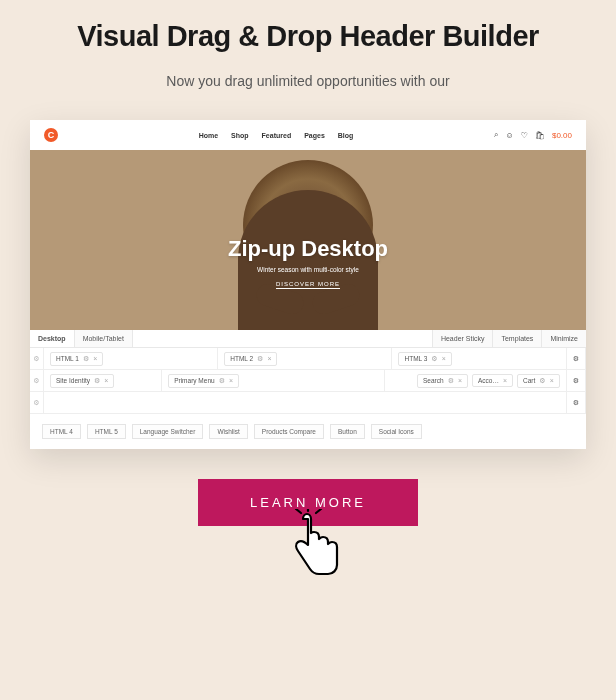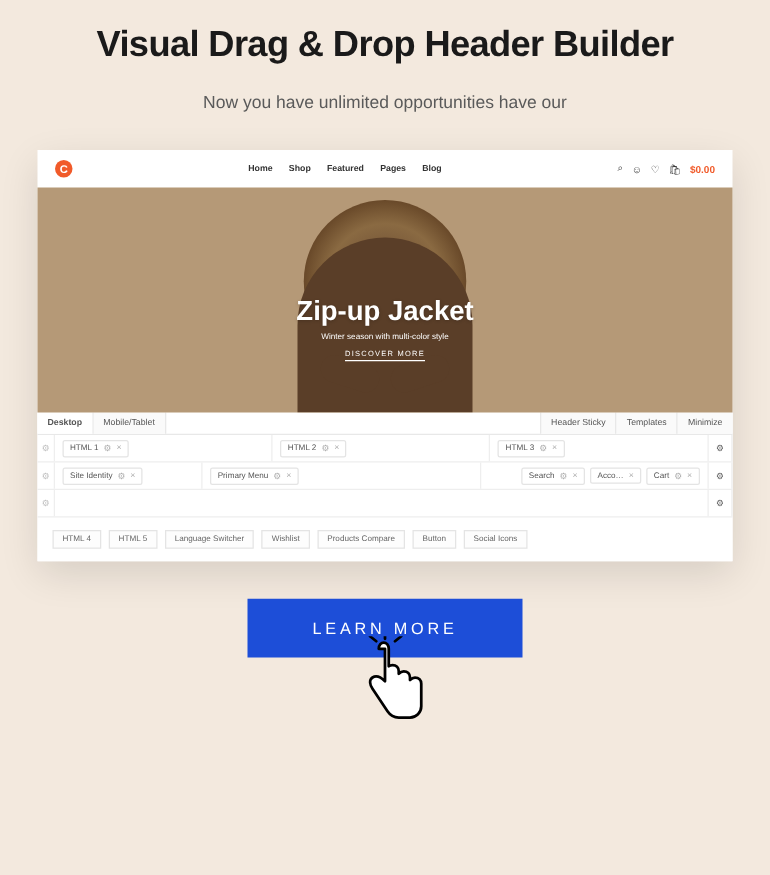--- a/index.html
+++ b/index.html
@@ -52,21 +52,21 @@
     flex: 1;
     display: flex;
     justify-content: center;
     gap: 13px;
   }
   .main-menu span { font-weight: 600; cursor: pointer; }
   .header-icons {
     display: flex; gap: 7px; align-items: center;
     font-size: 8px; color: #333;
   }
-  .header-icons .price { color: #f15a29; font-weight: 700; text-align: center; }
+  .header-icons .price { color: #f15a29; font-weight: 400; text-align: center; }
   
   .hero {
     height: 180px;
     background: #b59977;
     position: relative;
     display: flex;
     flex-direction: column;
     align-items: center;
     justify-content: center;
     color: #fff;
@@ -173,42 +173,42 @@
   .palette {
     display: flex;
     gap: 6px;
     padding: 10px 12px;
     flex-wrap: wrap;
   }
   .pal { padding: 3px 7px; border: 1px solid #e4e4e4; font-size: 6.5px; color: #666; background: #fdfdfd; cursor: grab; }
   
   .cta-wrap { position: relative; margin-top: 30px; display: flex; flex-direction: column; align-items: center; }
   .cta-btn {
-    background: #1d4ed8;
+    background: #be185d;
     color: #fff;
     padding: 16px 52px;
     font-size: 13px;
     letter-spacing: 3px;
     font-weight: 500;
     border: none;
     cursor: pointer;
   }
   .pointer-hand {
     position: absolute;
     top: 30px;
     left: 50%;
     transform: translateX(-40%);
   }
 </style>
 </head>
 <body>
 
 <h1 class="page-title">Visual Drag &amp; Drop Header Builder</h1>
 <p class="page-subtitle">
-  <span>Now you have unlimited opportunities have our</span><br>
+  <span>Now you drag unlimited opportunities with our</span><br>
 </p>
 
 <div class="preview-card">
 
   <div class="site-header">
     <div class="logo-circle">C</div>
     <div class="main-menu">
       <span>Home</span>
       <span>Shop</span>
       <span>Featured</span>
@@ -227,21 +227,21 @@
   <div class="hero">
     <div class="lion-mane"></div>
     <div class="lion-face">
       <div class="lion-eye l"></div>
         <div class="lion-eye r"></div>
         <div class="lion-nose"></div>
     </div>
     <div class="lion-body"></div>
     <div class="lion-arm l"></div>
     <div class="lion-arm r"></div>
-    <div class="hero-title">Zip-up Jacket</div>
+    <div class="hero-title">Zip-up Desktop</div>
     <div class="hero-sub">Winter season with multi-color style</div>
     <div class="hero-cta">DISCOVER MORE</div>
   </div>
 
   <div class="builder">
     <div class="builder-toolbar">
       <div class="tab active">Desktop</div>
       <div class="tab">Mobile/Tablet</div>
       <div class="toolbar-right">
         <div class="tool-btn">Header Sticky</div>

